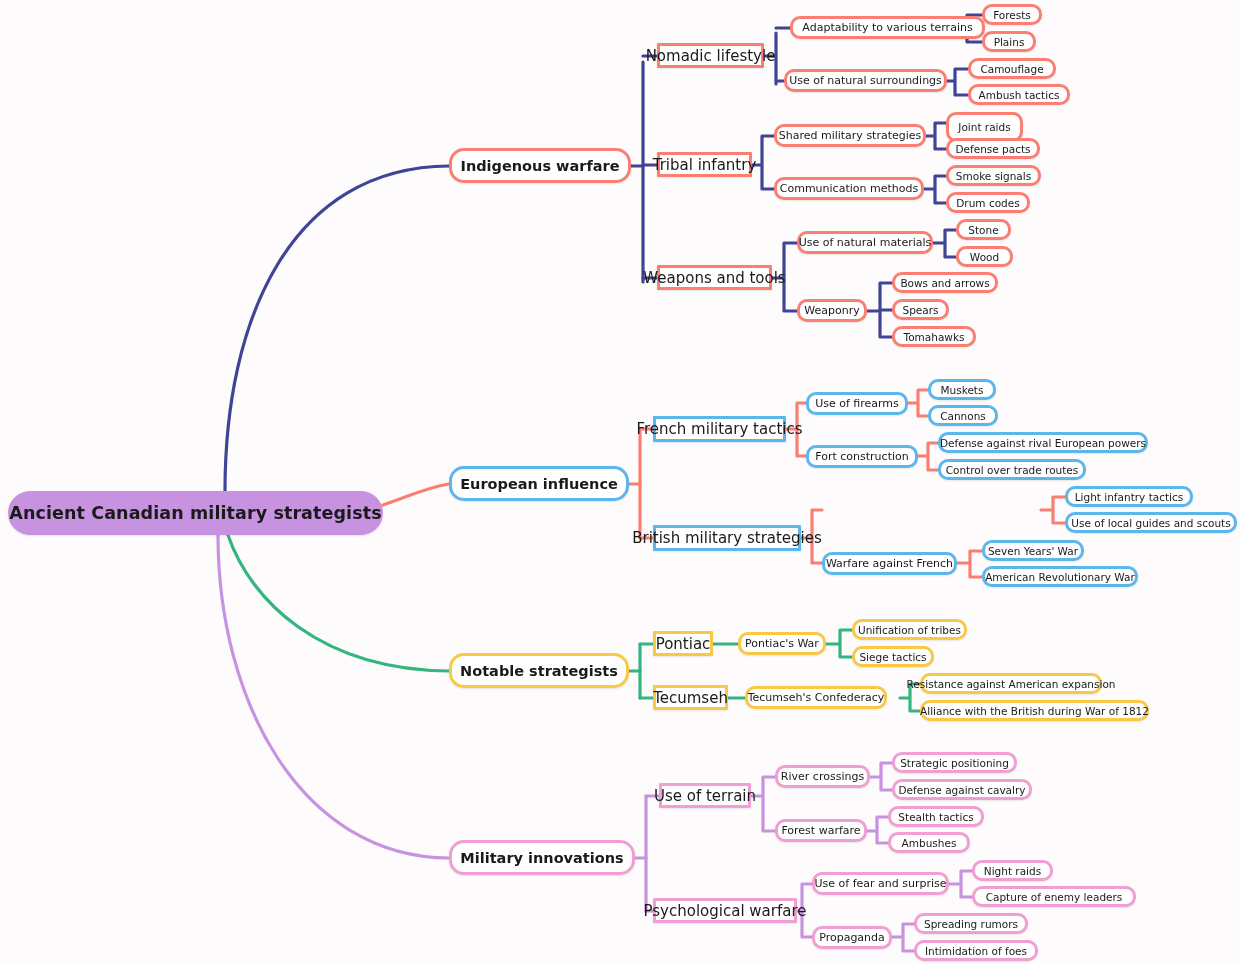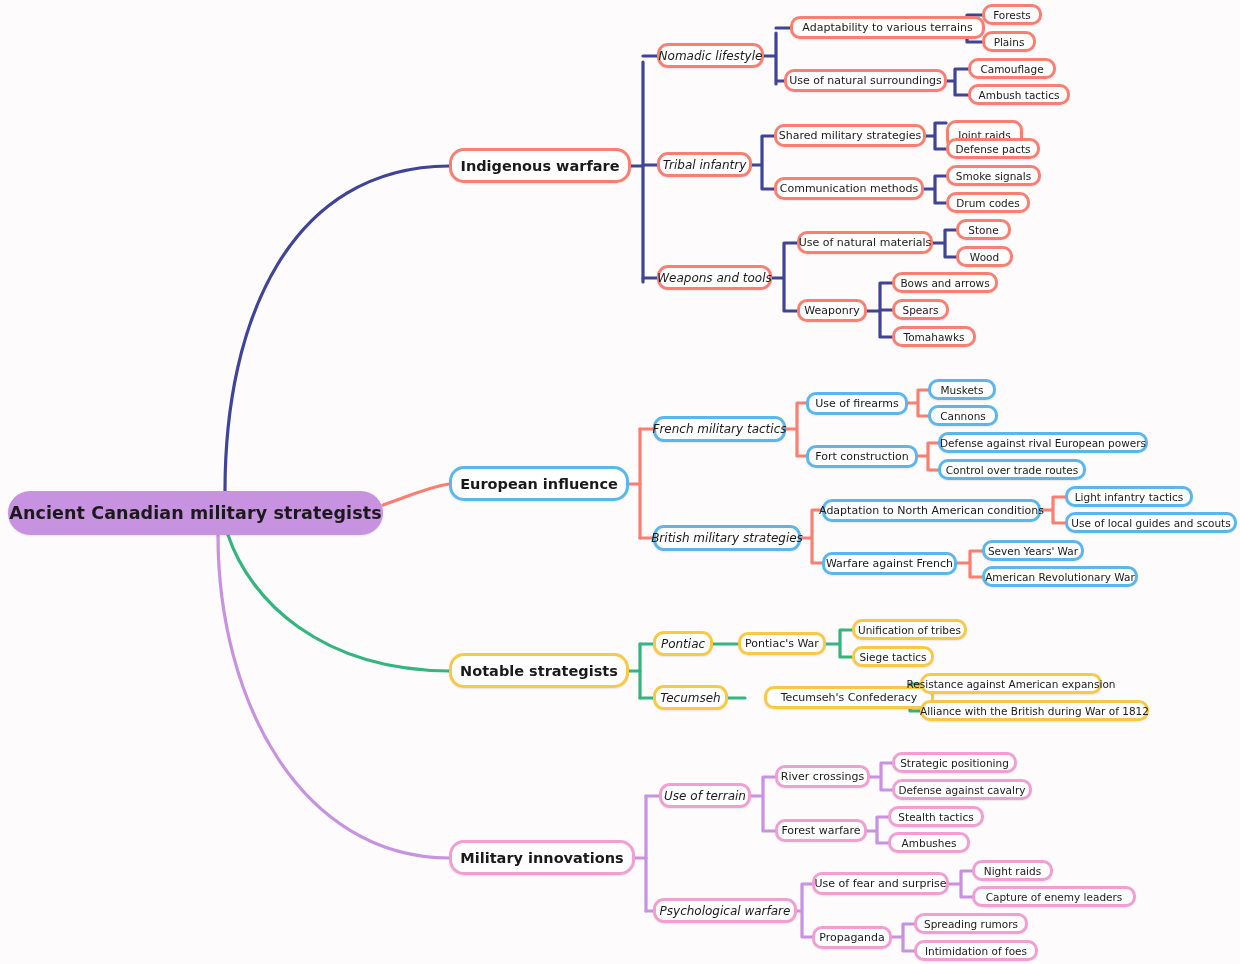--- a/index.html
+++ b/index.html
@@ -52,25 +52,24 @@
   }
   .node-l1 {
     border-width: 3px;
     border-radius: 15px;
     font-size: 14.5px;
     font-weight: bold;
     box-shadow: 0 1px 2px rgba(0,0,0,0.10);
   }
   .node-l2 {
     border-width: 3px;
-    border-radius: 11px;
-    font-size: 12px;
+    border-radius: 1px;
+    font-size: 15px;
     font-weight: normal;
     box-shadow: 0 1px 2px rgba(0,0,0,0.09);
-    font-style: italic;
   }
   .node-l3 {
     border-width: 3px;
     border-radius: 10px;
     font-size: 11px;
     font-weight: normal;
     box-shadow: 0 1px 2px rgba(0,0,0,0.09);
   }
   .node-l4 {
     border-width: 3px;
@@ -226,21 +225,21 @@
   </div>
   <div class="node node-l4" style="left:982px; top:31px; width:54px; height:21px; border-color:#fa7f72;">
     <span>Plains</span>
   </div>
   <div class="node node-l4" style="left:968px; top:58px; width:88px; height:21px; border-color:#fa7f72;">
     <span>Camouflage</span>
   </div>
   <div class="node node-l4" style="left:968px; top:84px; width:102px; height:21px; border-color:#fa7f72;">
     <span>Ambush tactics</span>
   </div>
-  <div class="node node-l4" style="left:946px; top:120px; width:77px; height:30px; border-color:#fa7f72;text-align:center;">
+  <div class="node node-l4" style="left:946px; top:112px; width:77px; height:30px; border-color:#fa7f72;text-align:center;">
     <span>Joint raids</span>
   </div>
   <div class="node node-l4" style="left:946px; top:138px; width:94px; height:21px; border-color:#fa7f72;">
     <span>Defense pacts</span>
   </div>
   <div class="node node-l4" style="left:946px; top:165px; width:95px; height:21px; border-color:#fa7f72;">
     <span>Smoke signals</span>
   </div>
   <div class="node node-l4" style="left:946px; top:192px; width:84px; height:21px; border-color:#fa7f72;">
     <span>Drum codes</span>
@@ -267,23 +266,20 @@
   <div class="node node-l2" style="left:653px; top:525px; width:148px; height:26px; border-color:#5bb6ec;">
     <span>British military strategies</span>
   </div>
 
   <div class="node node-l3" style="left:806px; top:392px; width:102px; height:23px; border-color:#5bb6ec;">
     <span>Use of firearms</span>
   </div>
   <div class="node node-l3" style="left:806px; top:445px; width:112px; height:23px; border-color:#5bb6ec;">
     <span>Fort construction</span>
   </div>
-  <div class="node node-l3" style="left:822px; top:499px; width:219px; height:23px; border-color:#5bb6ec;">
-    <span>Adaptation to North American conditions</span>
-  </div>
   <div class="node node-l3" style="left:822px; top:552px; width:135px; height:23px; border-color:#5bb6ec;">
     <span>Warfare against French</span>
   </div>
 
   <div class="node node-l4" style="left:928px; top:379px; width:68px; height:21px; border-color:#5bb6ec;">
     <span>Muskets</span>
   </div>
   <div class="node node-l4" style="left:928px; top:405px; width:70px; height:21px; border-color:#5bb6ec;">
     <span>Cannons</span>
   </div>
@@ -309,21 +305,21 @@
   <div class="node node-l2" style="left:653px; top:631px; width:60px; height:25px; border-color:#f9c846;">
     <span>Pontiac</span>
   </div>
   <div class="node node-l2" style="left:653px; top:685px; width:75px; height:25px; border-color:#f9c846;">
     <span>Tecumseh</span>
   </div>
 
   <div class="node node-l3" style="left:738px; top:632px; width:88px; height:23px; border-color:#f9c846;">
     <span>Pontiac's War</span>
   </div>
-  <div class="node node-l3" style="left:764px; top:686px; width:170px; height:23px; border-color:#f9c846;">
+  <div class="node node-l3" style="left:745px; top:686px; width:142px; height:23px; border-color:#f9c846;">
     <span>Tecumseh's Confederacy</span>
   </div>
 
   <div class="node node-l4" style="left:852px; top:619px; width:115px; height:21px; border-color:#f9c846;">
     <span>Unification of tribes</span>
   </div>
   <div class="node node-l4" style="left:852px; top:646px; width:82px; height:21px; border-color:#f9c846;">
     <span>Siege tactics</span>
   </div>
   <div class="node node-l4" style="left:920px; top:673px; width:182px; height:21px; border-color:#f9c846;">

